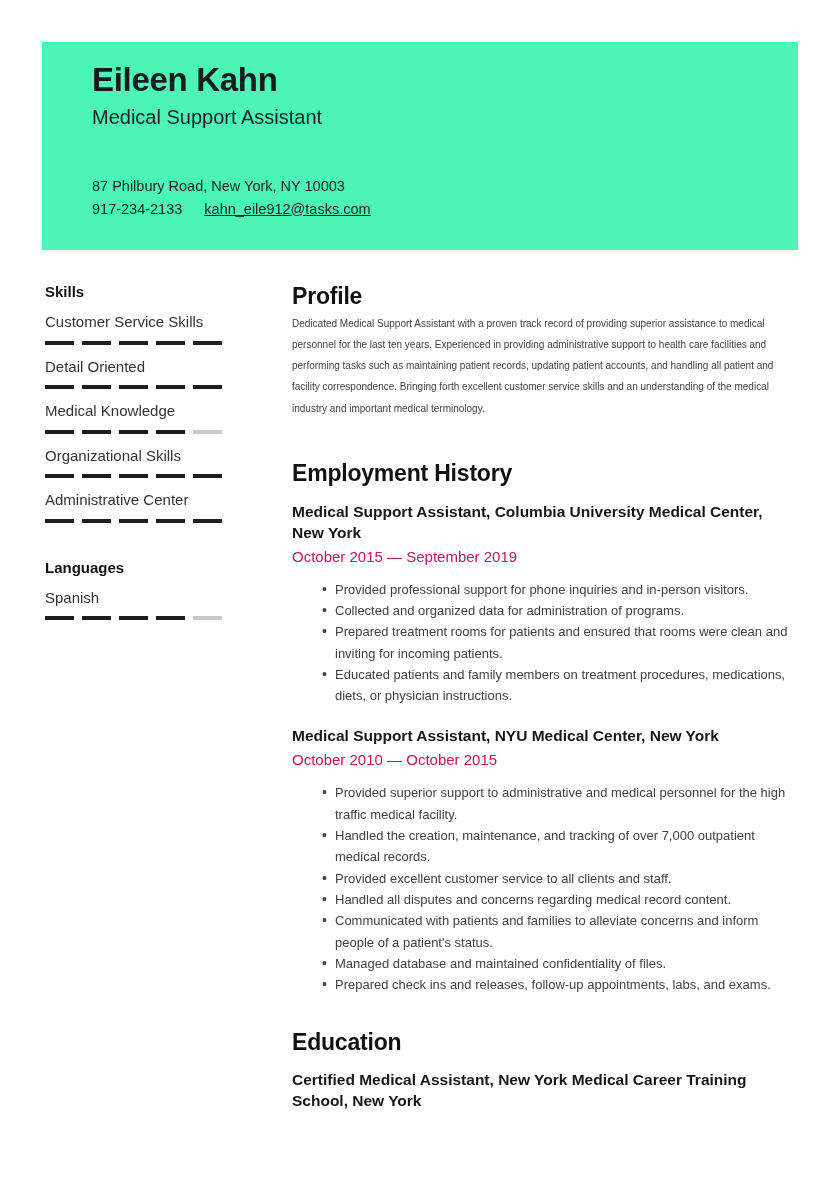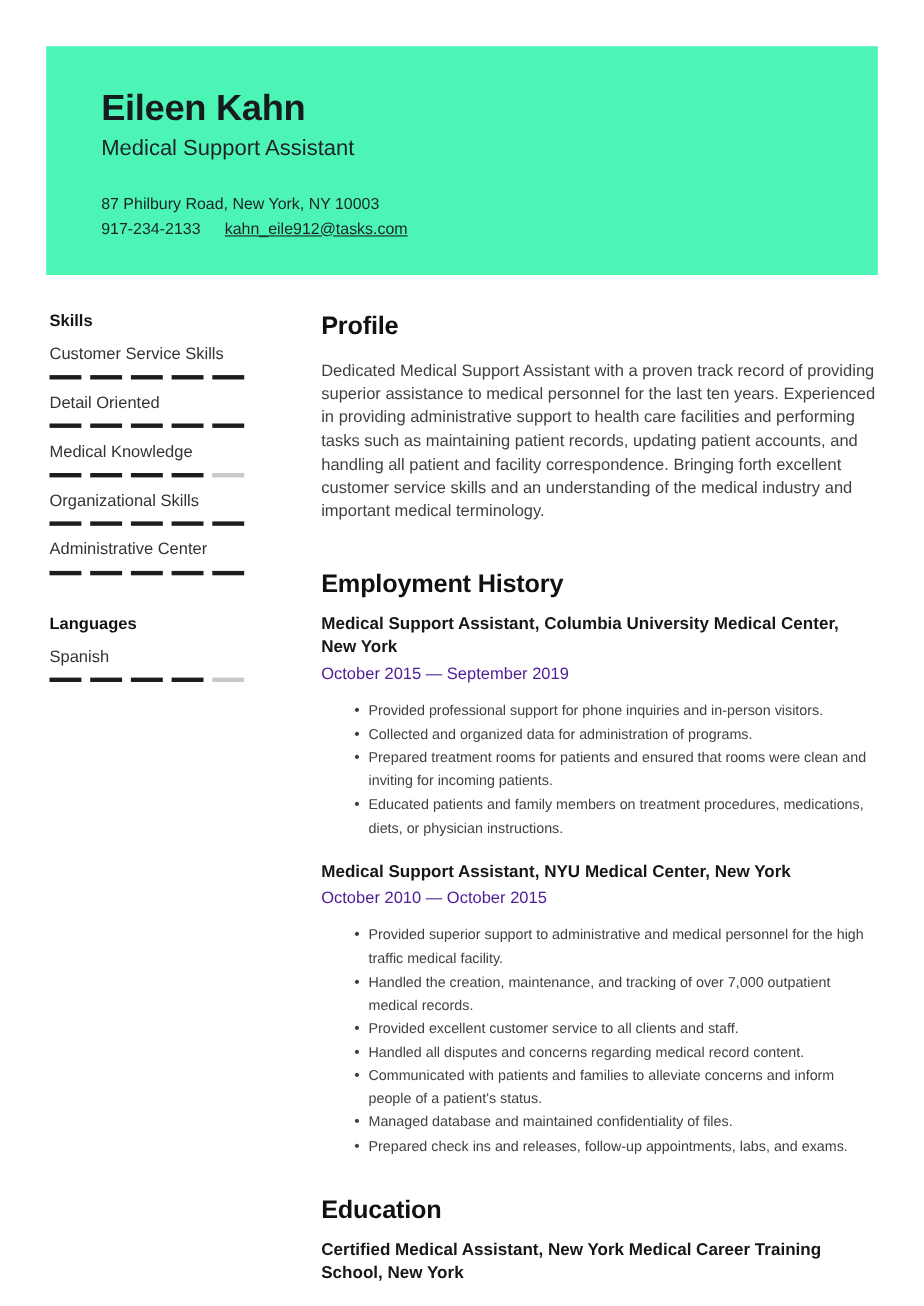--- a/index.html
+++ b/index.html
@@ -11,21 +11,21 @@
     overflow: hidden;
   }
   .page { width: 840px; height: 1187px; position: relative; }
 
   
   .header {
     position: absolute;
     left: 42px; top: 42px;
     width: 756px; height: 208px;
     background: #4cf5b5;
-    padding: 36px 50px 0 50px;
+    padding: 18px 50px 0 50px;
   }
   .name {
     font-size: 33px;
     font-weight: 700;
     color: #161b1e;
     letter-spacing: -0.3px;
     line-height: 1.2;
   }
   .job-title {
     font-size: 20px;
@@ -87,38 +87,38 @@
 
   
   .section-heading {
     font-size: 23px;
     font-weight: 700;
     color: #111111;
     letter-spacing: -0.2px;
     line-height: 1.2;
   }
   .profile-text {
-    margin-top: 16px;
-    font-size: 15px;
+    margin-top: 2px;
+    font-size: 10px;
     line-height: 21.3px;
     color: #414141;
   }
   .employment-section { margin-top: 41px; }
   .job { margin-top: 13px; }
   .job + .job { margin-top: 19px; }
   .job-heading {
     font-size: 15.5px;
     font-weight: 700;
     color: #171717;
     line-height: 21px;
   }
   .job-dates {
     margin-top: 5px;
     font-size: 15px;
-    color: #4c1d95;
+    color: #be185d;
   }
   .bullets {
     list-style: none;
     margin-top: 14px;
   }
   .bullets li {
     position: relative;
     padding-left: 43px;
     font-size: 13px;
     line-height: 21.3px;

